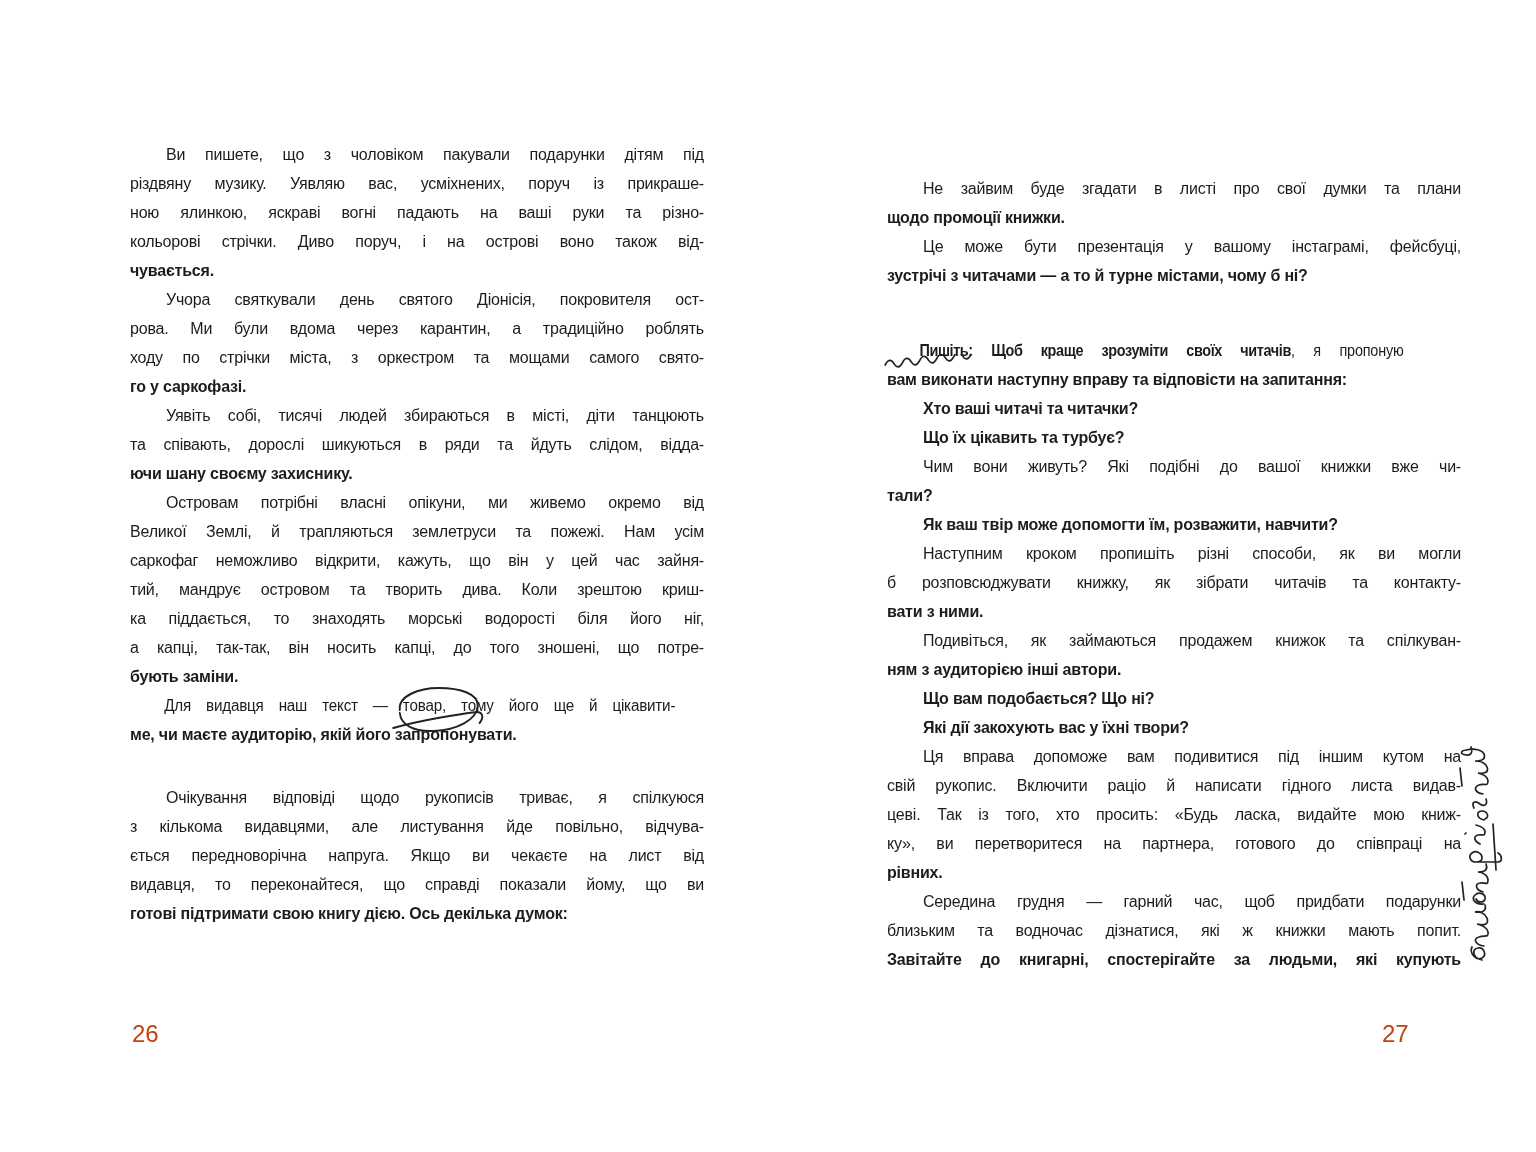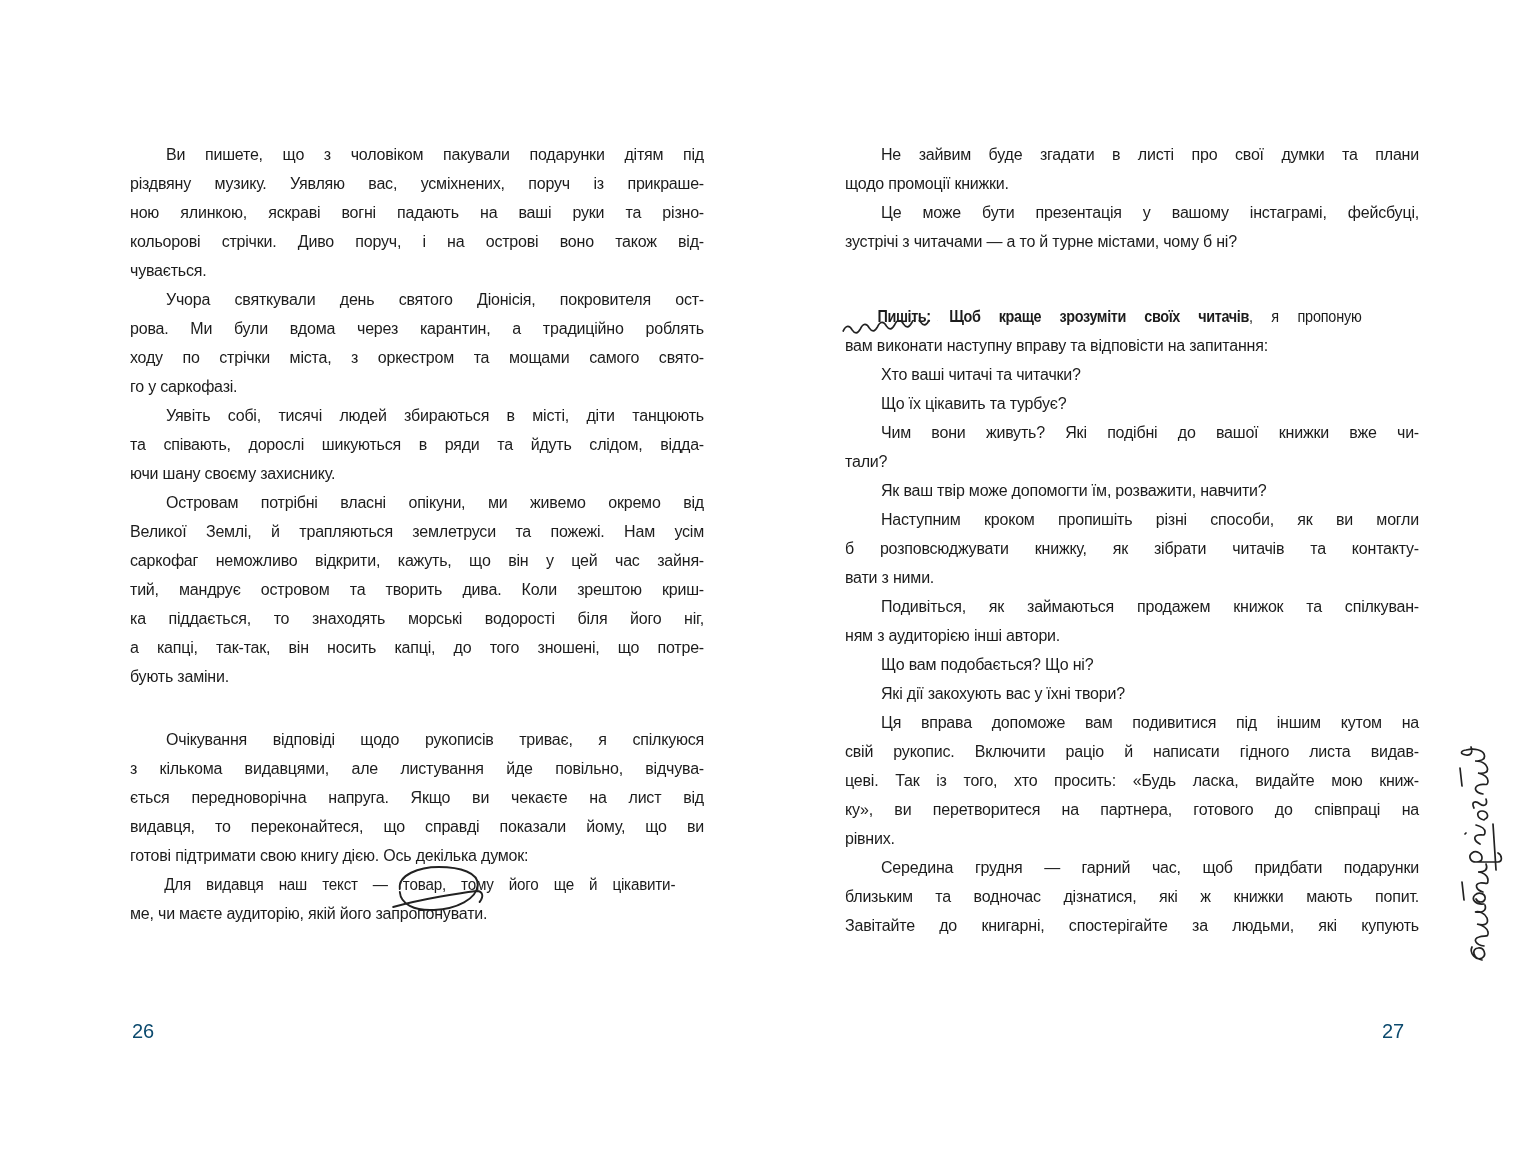--- a/index.html
+++ b/index.html
@@ -2,35 +2,35 @@
 <html><head>
 <meta charset="utf-8">
 <style>
   html,body{margin:0;padding:0;}
   body{
     width:1536px;height:1152px;background:#ffffff;position:relative;overflow:hidden;
     font-family:"Liberation Sans", sans-serif;color:#1c1c1c;
   }
   .text-block{position:absolute;top:140px;width:574px;font-size:16px;line-height:29px;letter-spacing:-0.2px;}
   .page-left-text{left:130px;}
-  .page-right-text{left:845px;}
+  .page-right-text{left:887px;margin-top:34px;}
   .para{margin:0;}
   .tline{text-align:justify;text-align-last:justify;white-space:nowrap;height:29px;}
   .para > .tline:first-child{text-indent:36px;}
-  .para > .tline:last-child{text-align-last:left;}
+  .para > .tline:last-child{text-align-last:left;font-weight:bold;}
   .para.cont > .tline:last-child{text-align-last:justify;}
   .gap1{margin-top:34px;}
   .gap2{margin-top:46px;}
   .sq90{transform:scaleX(0.90);transform-origin:left center;}
   .sq95{transform:scaleX(0.95);transform-origin:left center;}
   .lead{font-weight:700;letter-spacing:-0.4px;position:relative;display:inline;}
   .wavy-svg{position:absolute;left:-40px;bottom:-11px;width:120px;height:16px;pointer-events:none;}
   .circled{position:relative;display:inline;}
   .circle-svg{position:absolute;left:-20px;top:-14px;width:106px;height:54px;pointer-events:none;}
-  .page-num{position:absolute;top:1020px;font-size:20px;color:#0c4a6e;}
+  .page-num{position:absolute;top:1020px;font-size:24px;color:#c2410c;}
   .num-left{left:132px;}
   .num-right{left:1382px;}
   .margin-note{position:absolute;left:1446px;top:740px;width:58px;height:228px;}
 </style>
 </head>
 <body>
 
 <div class="text-block page-left-text">
   <div class="para">
       <div class="tline">Ви пишете, що з чоловіком пакували подарунки дітям під</div>
@@ -52,36 +52,36 @@
     </div>
   <div class="para">
       <div class="tline">Островам потрібні власні опікуни, ми живемо окремо від</div>
       <div class="tline">Великої Землі, й трапляються землетруси та пожежі. Нам усім</div>
       <div class="tline">саркофаг неможливо відкрити, кажуть, що він у цей час зайня-</div>
       <div class="tline">тий, мандрує островом та творить дива. Коли зрештою криш-</div>
       <div class="tline">ка піддається, то знаходять морські водорості біля його ніг,</div>
       <div class="tline">а капці, так-так, він носить капці, до того зношені, що потре-</div>
       <div class="tline">бують заміни.</div>
     </div>
-  <div class="para gap1">
-      <div class="tline">Очікування відповіді щодо рукописів триває, я спілкуюся</div>
-      <div class="tline">з кількома видавцями, але листування йде повільно, відчува-</div>
-      <div class="tline">ється передноворічна напруга. Якщо ви чекаєте на лист від</div>
-      <div class="tline">видавця, то переконайтеся, що справді показали йому, що ви</div>
-      <div class="tline">готові підтримати свою книгу дією. Ось декілька думок:</div>
-    </div>
   <div class="para">
     <div class="tline sq95"><span>Для видавця наш текст — </span><span class="circled"><span>товар,</span><svg class="circle-svg" viewBox="0 0 106 54">
             <g fill="none" stroke="#222" stroke-width="2" stroke-linecap="round">
               <path d="M17,27 C15,13 37,5 58,5 C81,5 100,11 99,23 C98,37 77,47 53,48 C32,49 18,42 17,30"></path>
               <path d="M10,45 C40,37 80,31 98,29 C104,29 106,34 101,40"></path>
             </g>
           </svg></span><span> тому його ще й цікавити-</span></div>
     <div class="tline"><span>ме, чи маєте аудиторію, якій його запропонувати.</span></div>
   </div>
+  <div class="para gap1">
+      <div class="tline">Очікування відповіді щодо рукописів триває, я спілкуюся</div>
+      <div class="tline">з кількома видавцями, але листування йде повільно, відчува-</div>
+      <div class="tline">ється передноворічна напруга. Якщо ви чекаєте на лист від</div>
+      <div class="tline">видавця, то переконайтеся, що справді показали йому, що ви</div>
+      <div class="tline">готові підтримати свою книгу дією. Ось декілька думок:</div>
+    </div>
 </div>
 <div class="page-num num-left">26</div>
 
 <div class="text-block page-right-text">
   <div class="para">
       <div class="tline">Не зайвим буде згадати в листі про свої думки та плани</div>
       <div class="tline">щодо промоції книжки.</div>
     </div>
   <div class="para">
       <div class="tline">Це може бути презентація у вашому інстаграмі, фейсбуці,</div>

